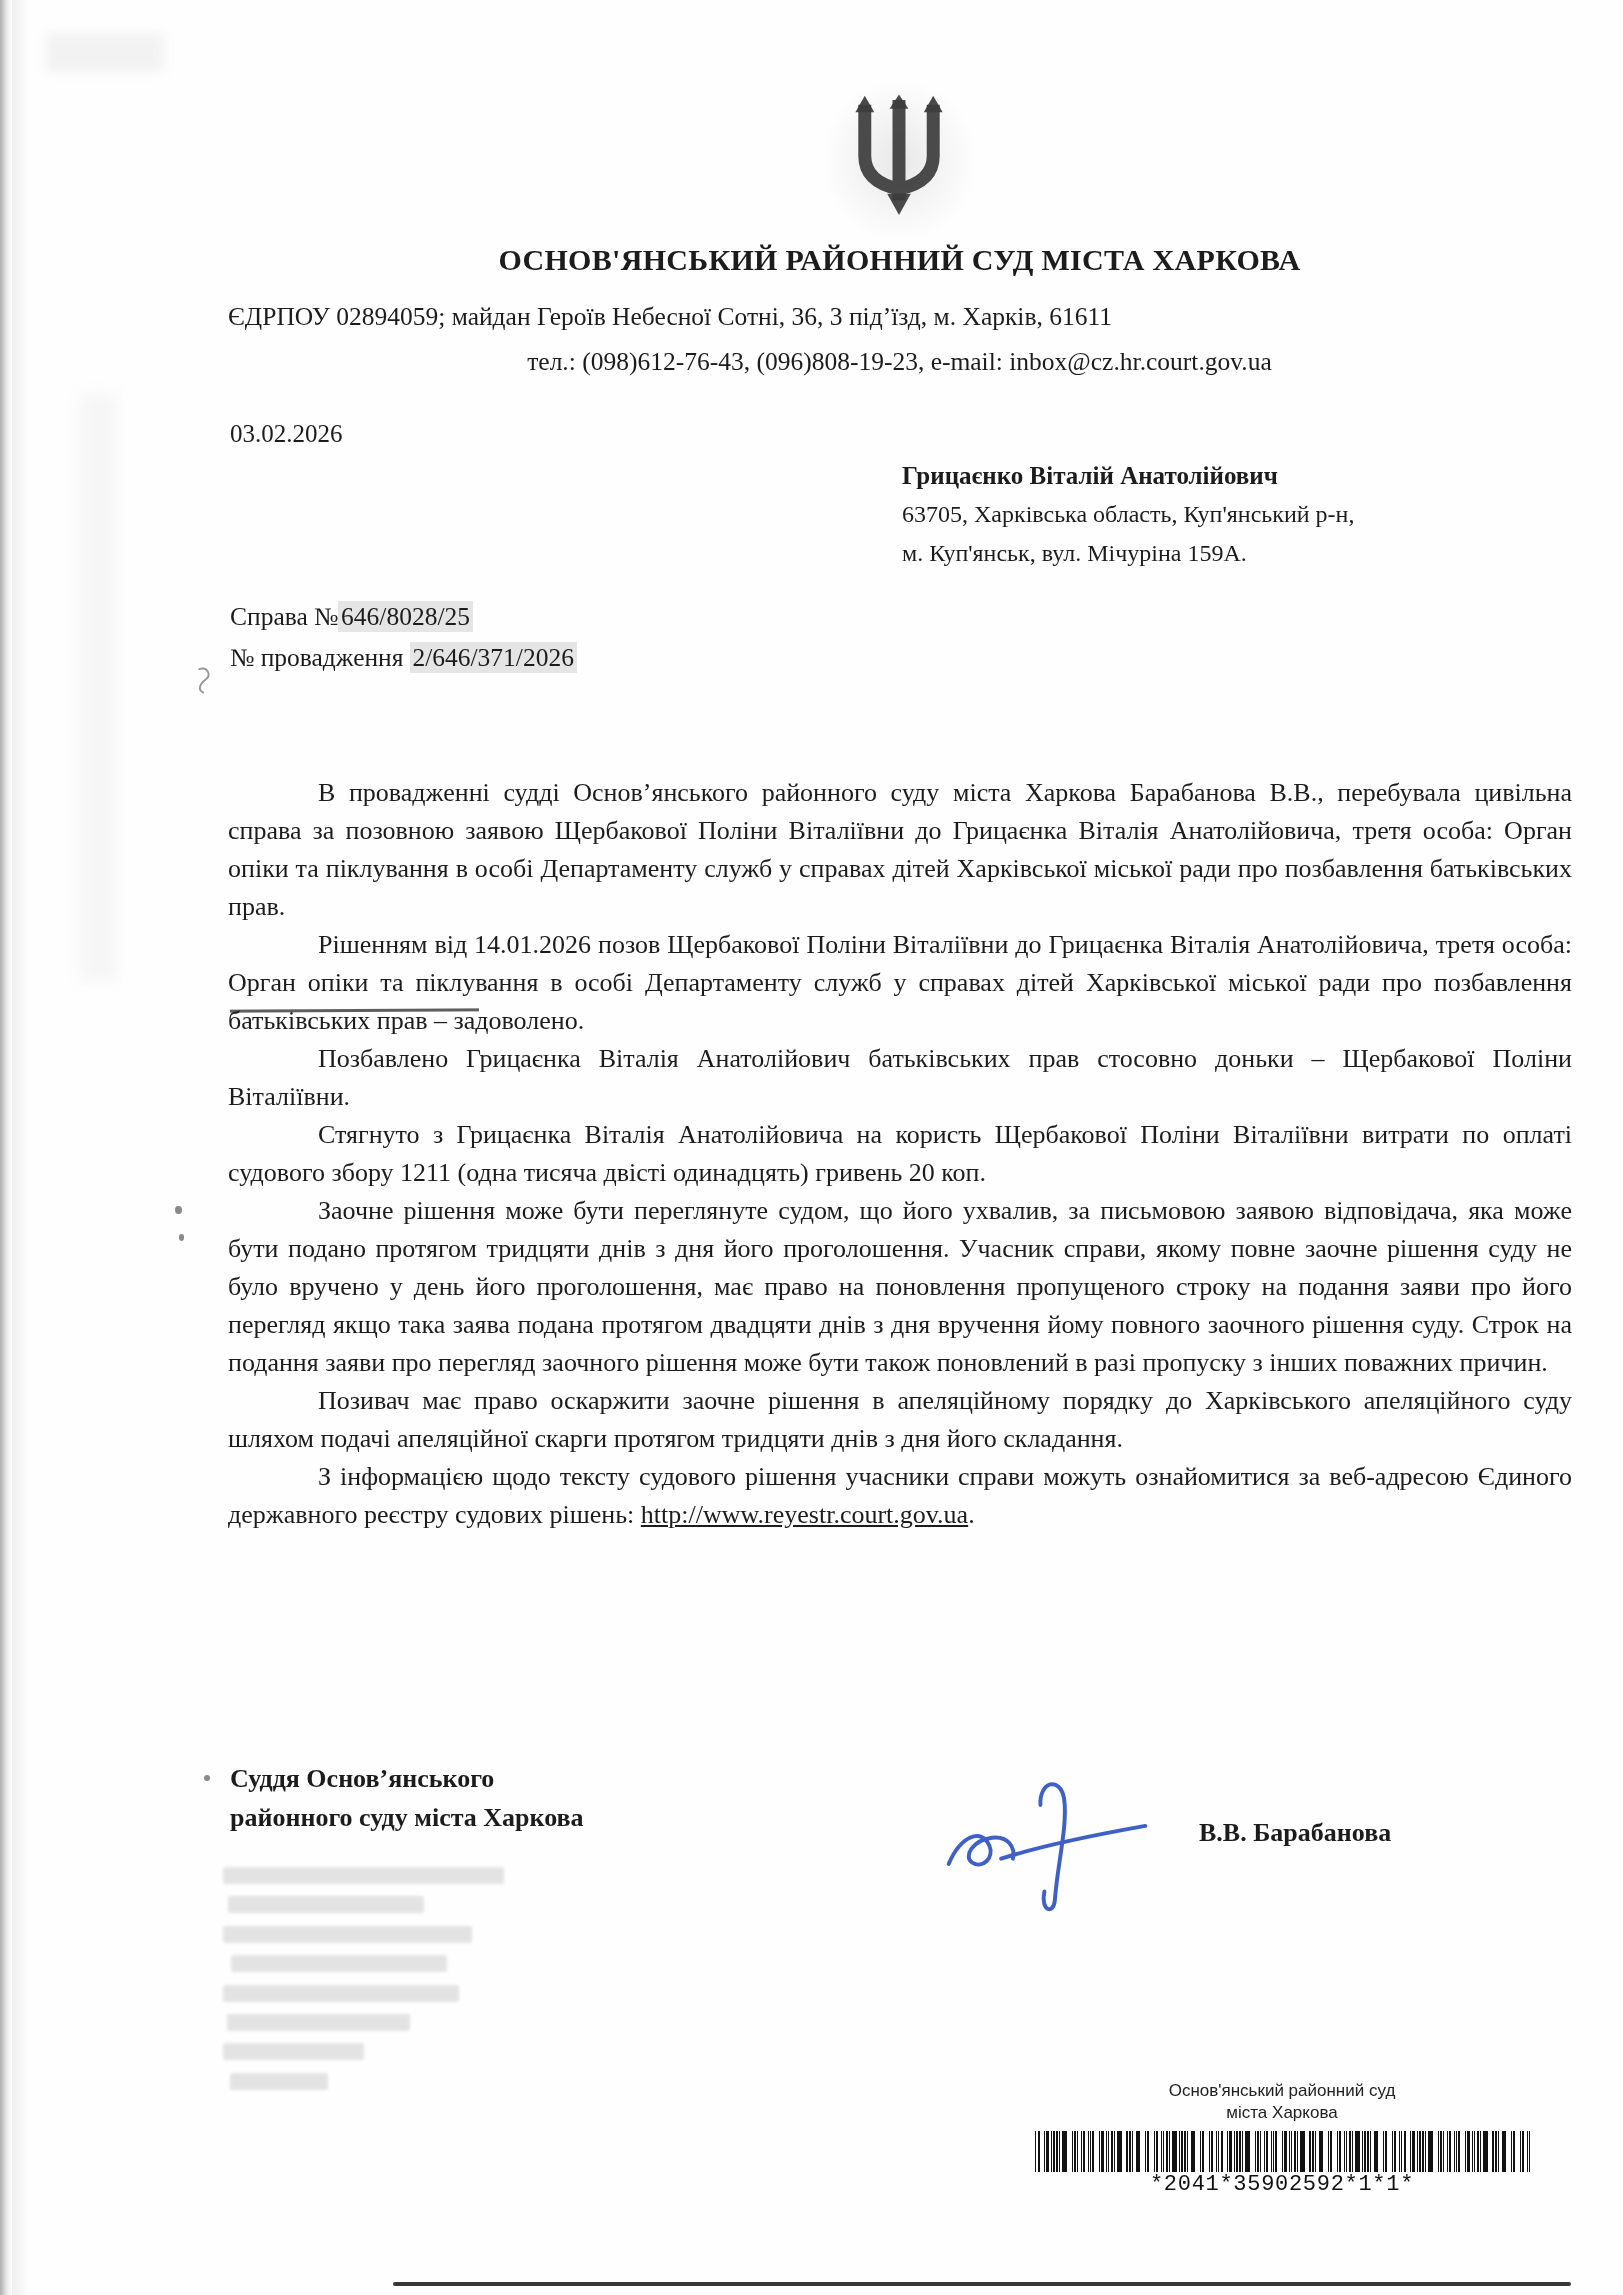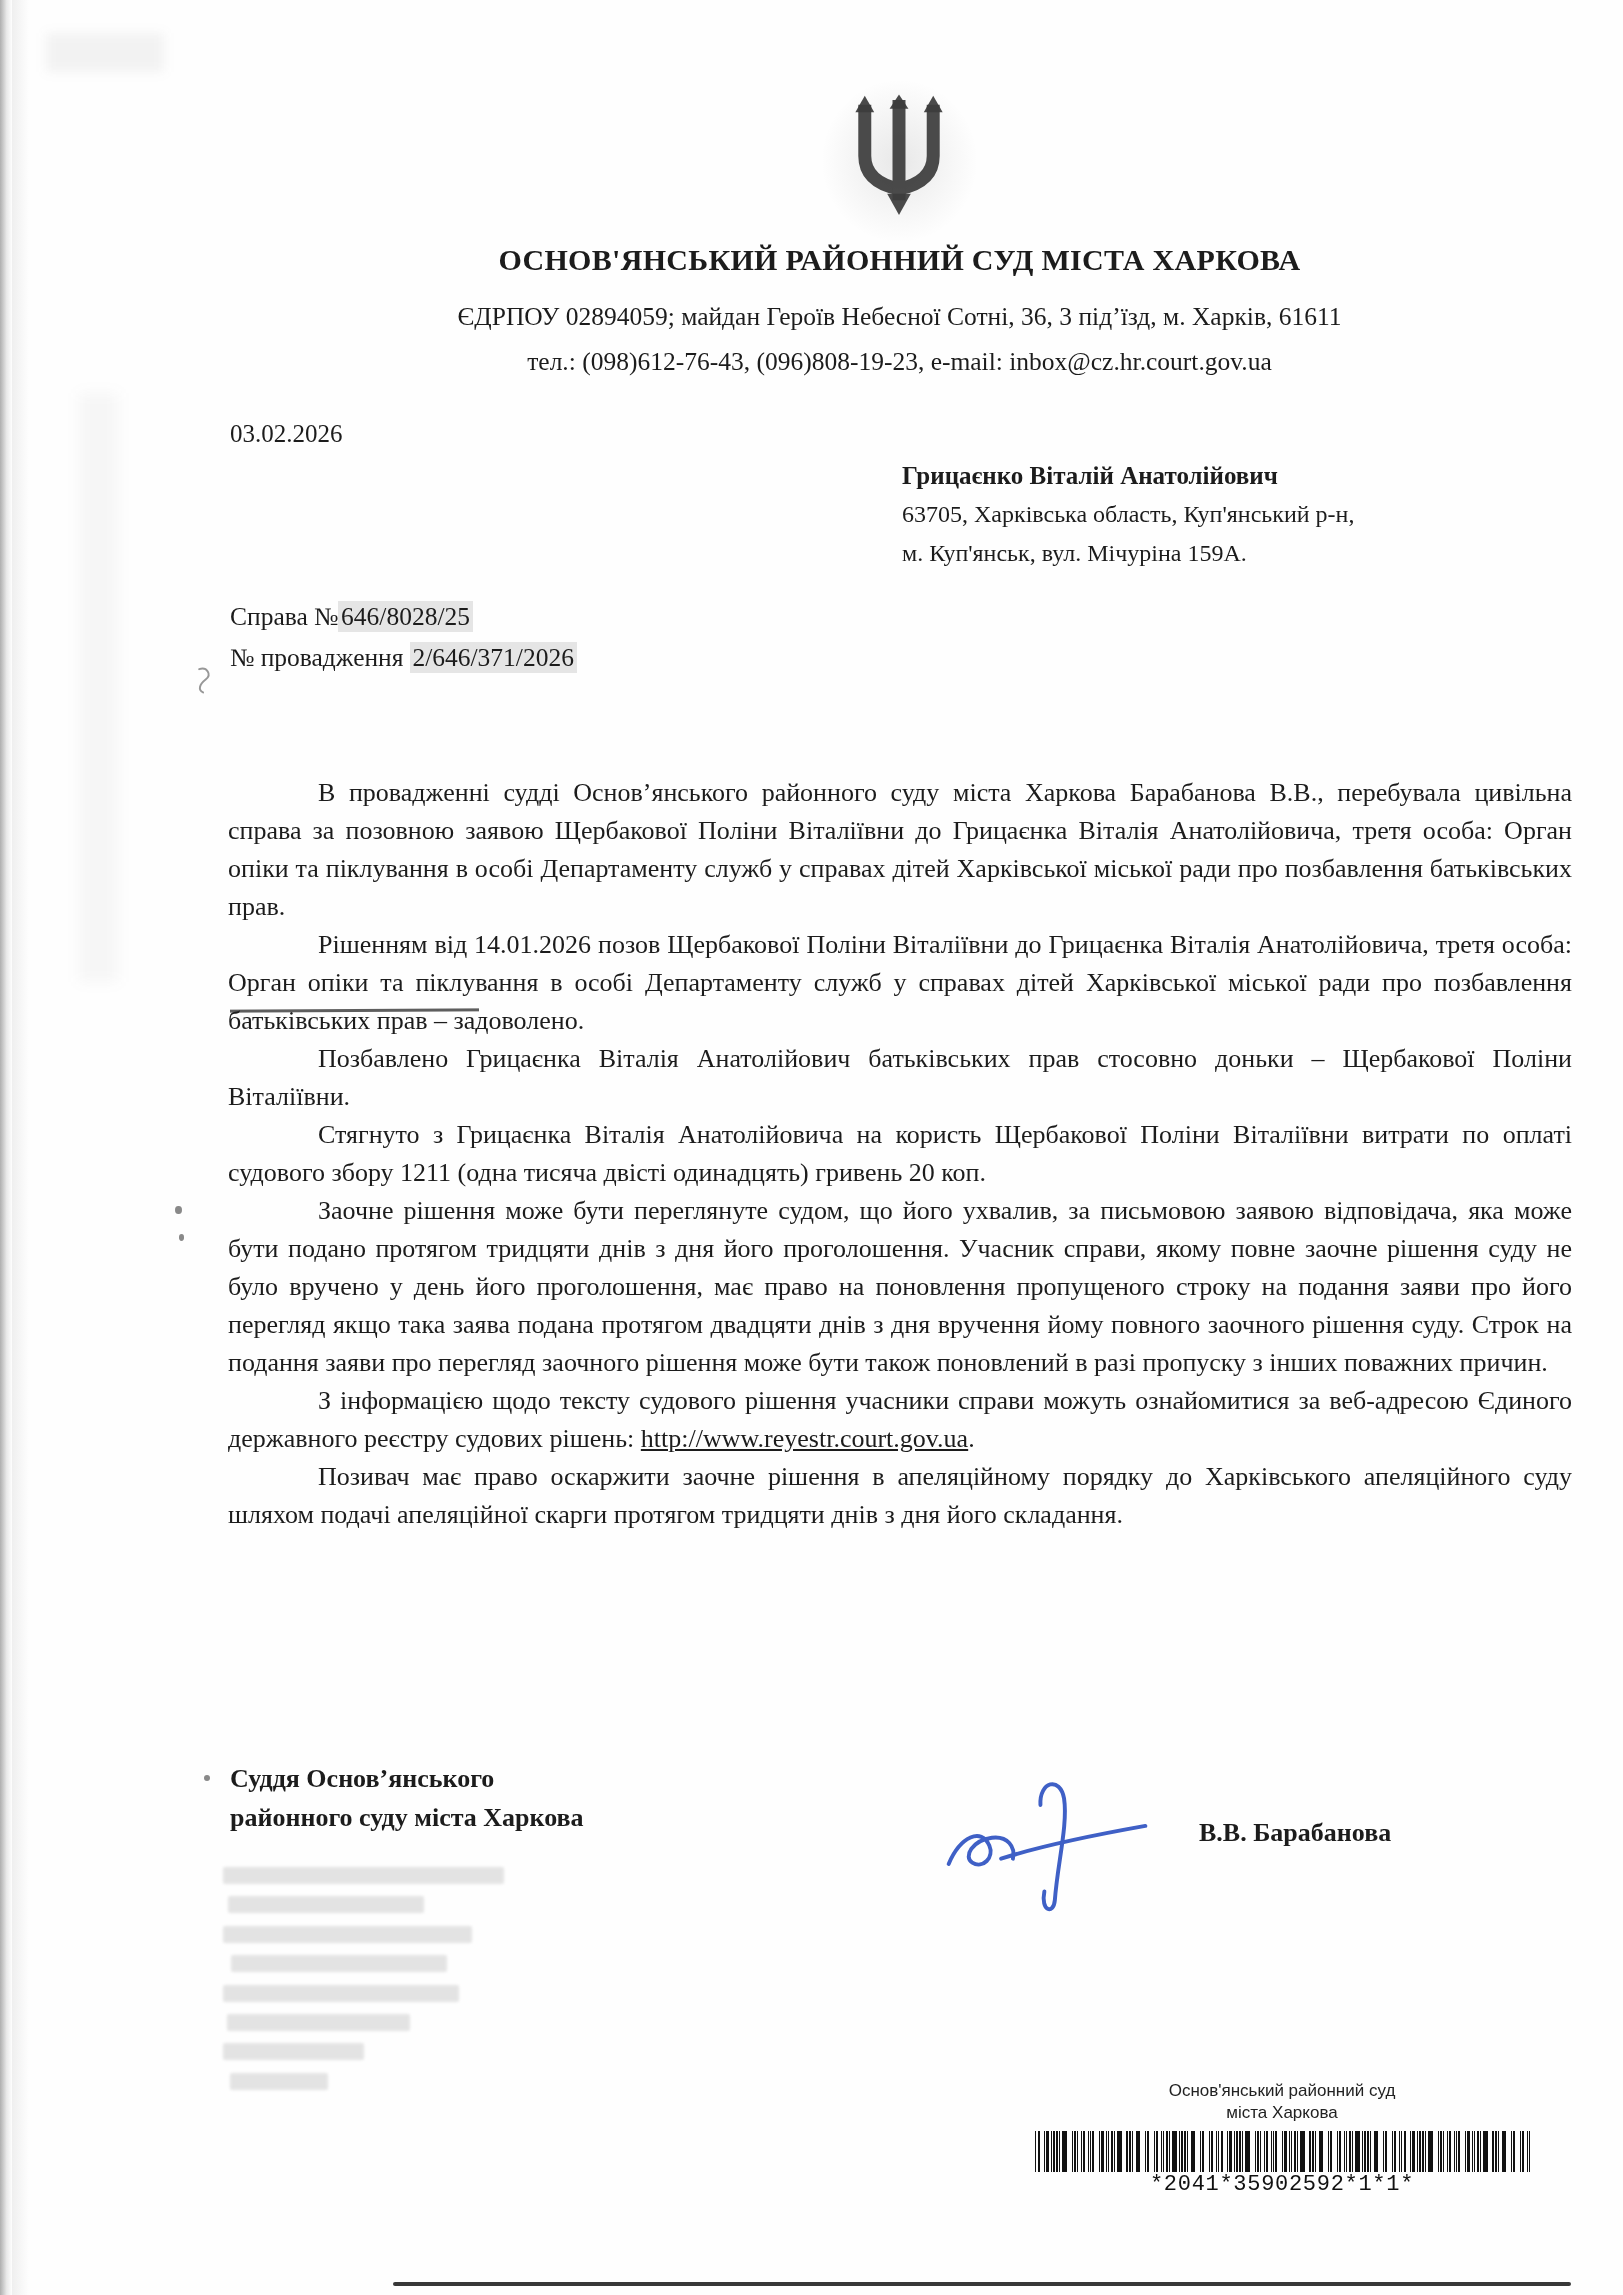--- a/index.html
+++ b/index.html
@@ -23,21 +23,21 @@
   .speck { position:absolute; background:rgba(40,40,40,.55); border-radius:50%; }
   .penmark { position:absolute; left:194px; top:665px; width:22px; height:29px; opacity:.55; }
   .ghost { position:absolute; left:223px; top:1867px; width:340px; }
   .ghost div { height:17px; margin-bottom:12.4px; background:#5e5e5e; opacity:.16; filter:blur(1.6px); border-radius:2px; }
   
   .emblem { position:absolute; left:840px; top:90px; width:118px; height:139px; }
   .emblem-halo { position:absolute; left:821px; top:79px; width:157px; height:164px;
     background:radial-gradient(closest-side, rgba(40,40,40,.10), rgba(40,40,40,0)); }
   .court-name { position:absolute; left:228px; top:243px; width:1343px; text-align:center;
     font-weight:bold; font-size:30px; letter-spacing:0.3px; }
-  .addr1 { position:absolute; left:228px; top:302px; width:1343px; text-align:center; font-size:25.5px; }
+  .addr1 { position:absolute; left:228px; top:302px; width:1343px; text-align:left; font-size:25.5px; }
   .addr2 { position:absolute; left:228px; top:347px; width:1343px; text-align:center; font-size:25.5px; }
   
   .date { position:absolute; left:230px; top:420px; font-size:25px; }
   .recipient { position:absolute; left:902px; top:456px; font-size:24px; line-height:39px; }
   .recipient .r-name { font-weight:bold; font-size:25px; }
   .case-block { position:absolute; left:230px; top:596px; font-size:25.5px; line-height:41px; }
   .hl { background:#e5e5e5; padding:1.3px 2.6px; }
   
   .title { position:absolute; left:228px; top:713px; width:1343px; text-align:center;
     font-weight:bold; font-size:27px; }
@@ -117,22 +117,22 @@
     <div><span>Справа №</span><span class="hl">646/8028/25</span></div>
     <div><span>№ провадження </span><span class="hl">2/646/371/2026</span></div>
   </div>
 
   <div class="body-text">
     <p>В провадженні судді Основ’янського районного суду міста Харкова Барабанова В.В., перебувала цивільна справа за позовною заявою Щербакової Поліни Віталіївни до Грицаєнка Віталія Анатолійовича, третя особа: Орган опіки та піклування в особі Департаменту служб у справах дітей Харківської міської ради про позбавлення батьківських прав.</p>
     <p>Рішенням від 14.01.2026 позов Щербакової Поліни Віталіївни до Грицаєнка Віталія Анатолійовича, третя особа: Орган опіки та піклування в особі Департаменту служб у справах дітей Харківської міської ради про позбавлення батьківських прав – задоволено.</p>
     <p>Позбавлено Грицаєнка Віталія Анатолійович батьківських прав стосовно доньки – Щербакової Поліни Віталіївни.</p>
     <p>Стягнуто з Грицаєнка Віталія Анатолійовича на користь Щербакової Поліни Віталіївни витрати по оплаті судового збору 1211 (одна тисяча двісті одинадцять) гривень 20 коп.</p>
     <p>Заочне рішення може бути переглянуте судом, що його ухвалив, за письмовою заявою відповідача, яка може бути подано протягом тридцяти днів з дня його проголошення. Учасник справи, якому повне заочне рішення суду не було вручено у день його проголошення, має право на поновлення пропущеного строку на подання заяви про його перегляд якщо така заява подана протягом двадцяти днів з дня вручення йому повного заочного рішення суду. Строк на подання заяви про перегляд заочного рішення може бути також поновлений в разі пропуску з інших поважних причин.</p>
+    <p>Позивач має право оскаржити заочне рішення в апеляційному порядку до Харківського апеляційного суду шляхом подачі апеляційної скарги протягом тридцяти днів з дня його складання.</p>
     <p><span>З інформацією щодо тексту судового рішення учасники справи можуть ознайомитися за веб-адресою Єдиного державного реєстру судових рішень: </span><a class="link">http://www.reyestr.court.gov.ua</a><span>.</span></p>
-    <p>Позивач має право оскаржити заочне рішення в апеляційному порядку до Харківського апеляційного суду шляхом подачі апеляційної скарги протягом тридцяти днів з дня його складання.</p>
   </div>
 
   <div class="sig-left">
     <div>Суддя Основ’янського</div>
     <div>районного суду міста Харкова</div>
   </div>
   <svg class="sig-svg" viewBox="0 0 360 250">
     <g fill="none" stroke="#2b4fc0" stroke-width="6" stroke-linecap="round" opacity="0.9">
       <path d="M30 160 C 48 118, 80 104, 92 132 C 100 150, 82 168, 66 158 C 52 149, 66 124, 96 120 C 120 117, 132 134, 128 152"></path>
       <path d="M170 70 C 168 34, 200 26, 206 60 C 212 100, 196 160, 192 215 C 190 238, 170 232, 176 202"></path>

